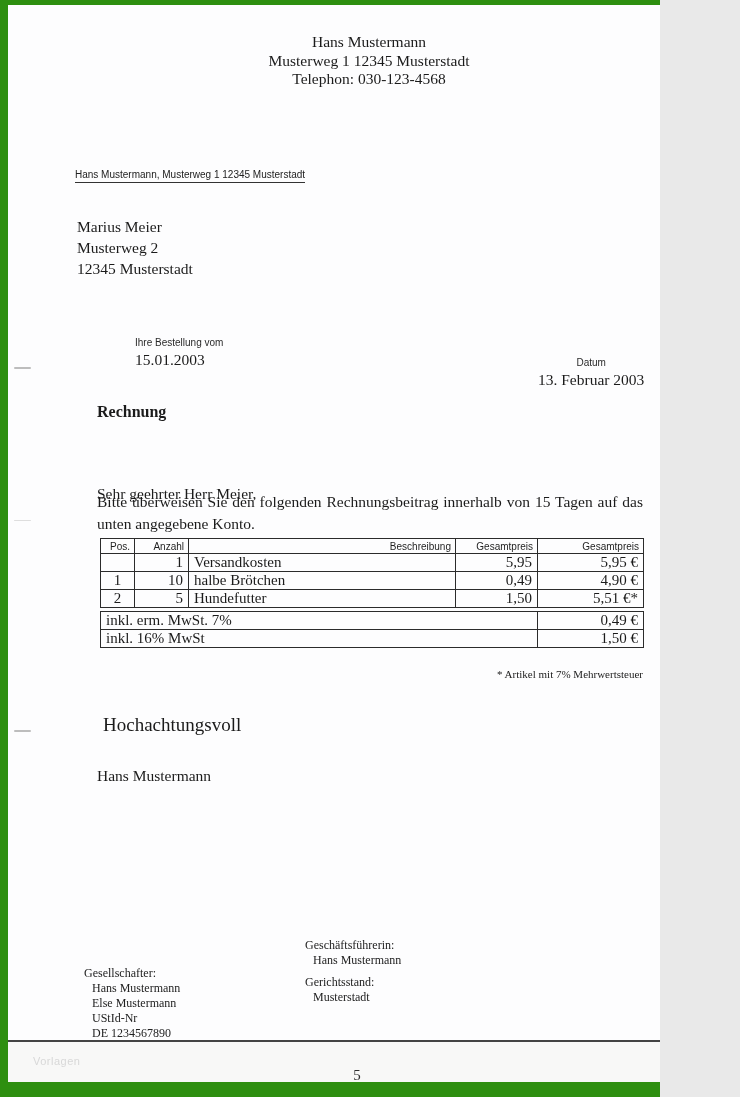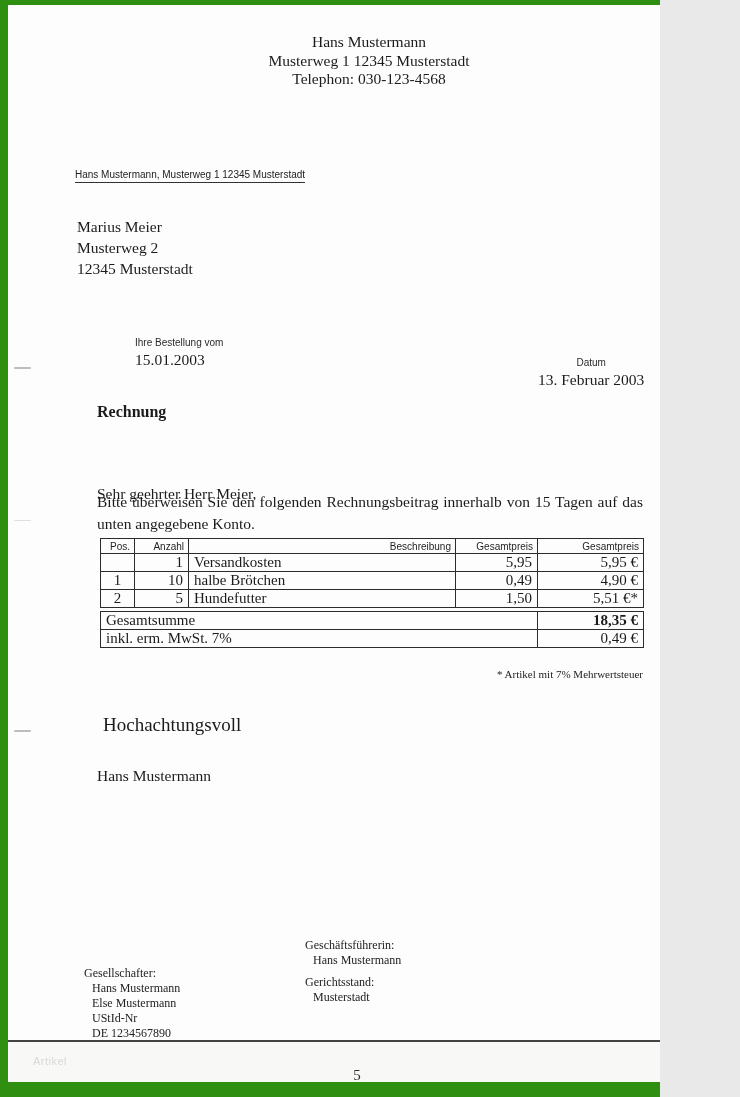--- a/index.html
+++ b/index.html
@@ -213,26 +213,26 @@
       </tbody>
     </table>
 
     <table class="summary">
       <colgroup>
           <col style="width:437px">
           <col style="width:106px">
         </colgroup>
       <tbody>
         <tr>
-          <td class="s-label">Gesamtsumme</td>
-          <td class="s-value bold">18,35 €</td>
-        </tr>
-        <tr>
           <td class="s-label">inkl. erm. MwSt. 7%</td>
           <td class="s-value">0,49 €</td>
+        </tr>
+        <tr>
+          <td class="s-label">inkl. 16% MwSt</td>
+          <td class="s-value">1,50 €</td>
         </tr>
       </tbody>
     </table>
 
     <div class="footnote">* Artikel mit 7% Mehrwertsteuer</div>
 
     <div class="farewell">Hochachtungsvoll</div>
     <div class="signature">Hans Mustermann</div>
 
     <div class="footer-col fc1">
@@ -256,18 +256,18 @@
         <div>Musterstadt</div>
       </div>
     </div>
 
 
     <div class="fold-mark fm1"></div>
     <div class="fold-mark fm2"></div>
     <div class="fold-mark fm3"></div>
 
     <div class="bottom-band">
-      <div class="watermark">Artikel</div>
+      <div class="watermark">Vorlagen</div>
     </div>
   </div>
 
   <div class="page-num">5</div>
 </div>
 
 </body></html>

